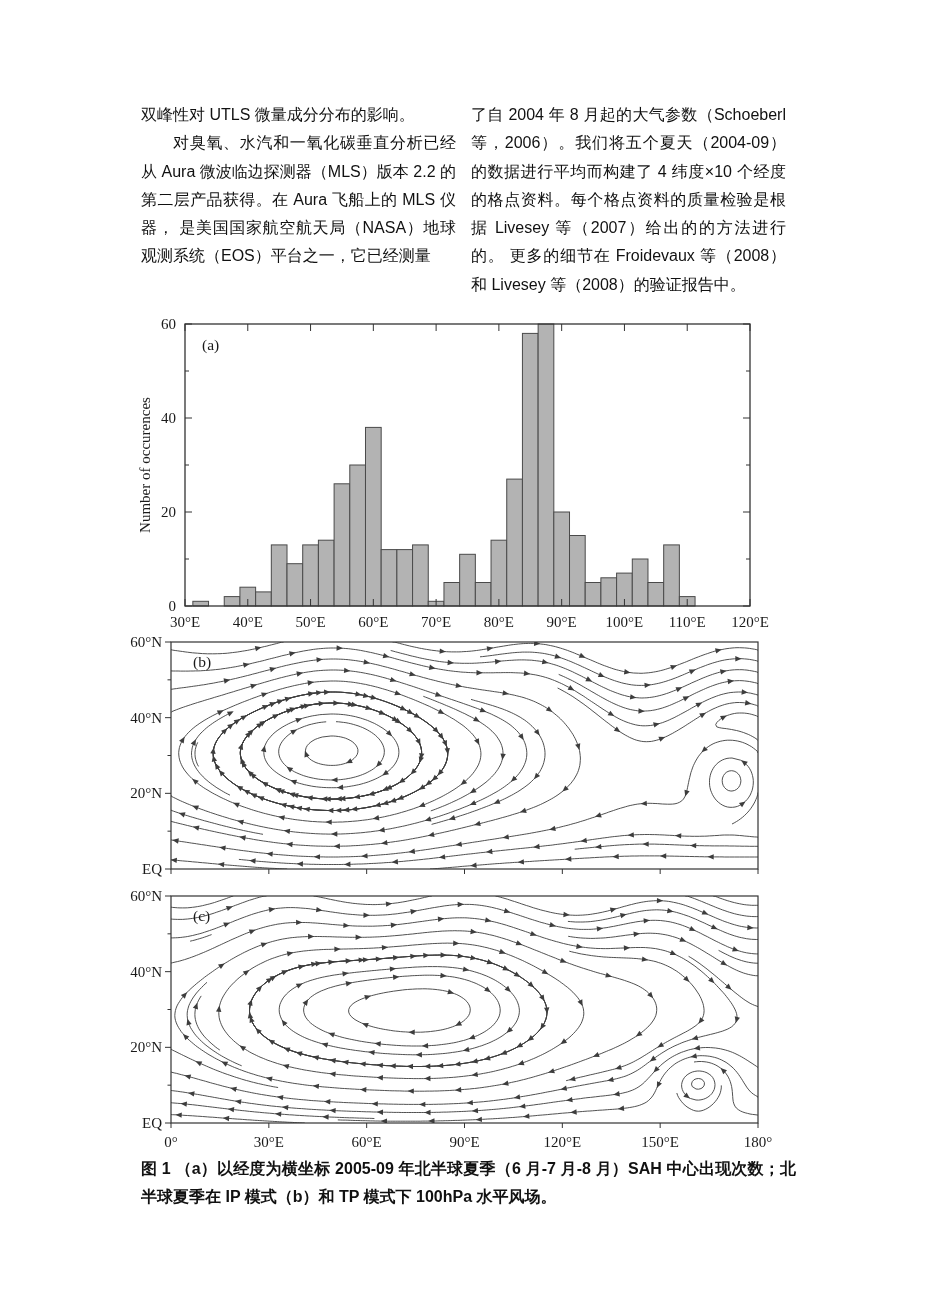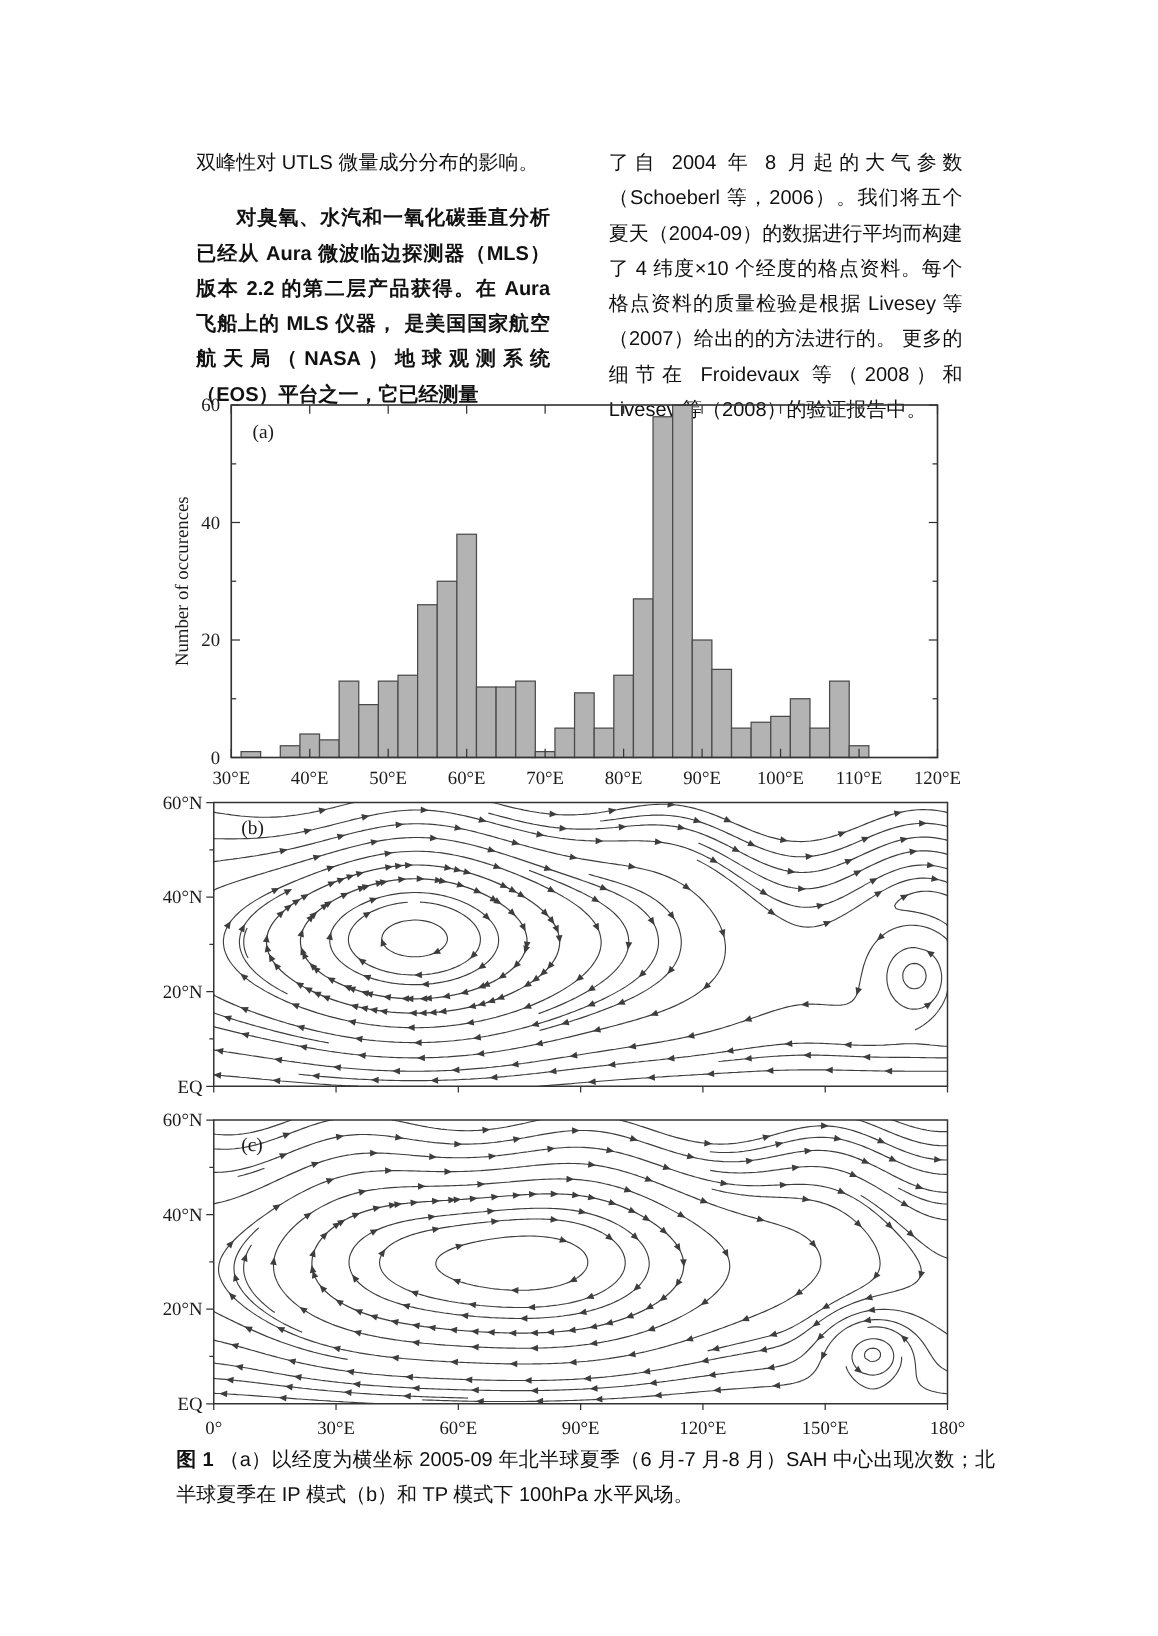--- a/index.html
+++ b/index.html
@@ -1,27 +1,27 @@
 <!DOCTYPE html>
 <html><head>
 <meta charset="utf-8">
 <style>
   html,body{margin:0;padding:0;background:#fff;}
   body{width:926px;height:1309px;position:relative;font-family:"Liberation Sans","DejaVu Sans",sans-serif;color:#111;overflow:hidden;}
   .col{position:absolute;width:315px;text-align:justify;font-size:16px;line-height:28.3px;}
-  .col p{margin:16px;}
+  .col p{margin:0;}
   #left-col{left:141px;top:101px;}
   #right-col{left:471px;top:101px;}
   .section-heading{margin:23px 0 8px 0;font-size:16.5px;font-weight:bold;line-height:28px;}
-  .indent{text-indent:2em;font-weight:bold;}
+  .indent{text-indent:2em;}
   .fig-panel{position:absolute;}
   #panel-a{left:136px;top:317px;}
   #panel-b{left:129px;top:635px;}
   #panel-c{left:129px;top:889px;}
-  .caption{position:absolute;left:141px;top:1155px;width:655px;font-size:16px;line-height:27.5px;text-align:justify;margin:0;}
+  .caption{position:absolute;left:141px;top:1155px;width:655px;font-size:16px;line-height:27.5px;text-align:justify;margin:0;font-weight:bold;}
   svg text.tick{font-family:"Liberation Serif","DejaVu Serif",serif;font-size:15px;fill:#1a1a1a;}
   svg text.plabel{font-family:"Liberation Serif","DejaVu Serif",serif;font-size:15.5px;fill:#1a1a1a;}
 </style>
 </head>
 <body>
 
 <div class="col" id="left-col">
   <p>双峰性对 UTLS 微量成分分布的影响。</p>
   <p class="indent">对臭氧、水汽和一氧化碳垂直分析已经从 Aura 微波临边探测器（MLS）版本 2.2 的第二层产品获得。在 Aura 飞船上的 MLS 仪器， 是美国国家航空航天局（NASA）地球观测系统（EOS）平台之一，它已经测量</p>
 </div>

